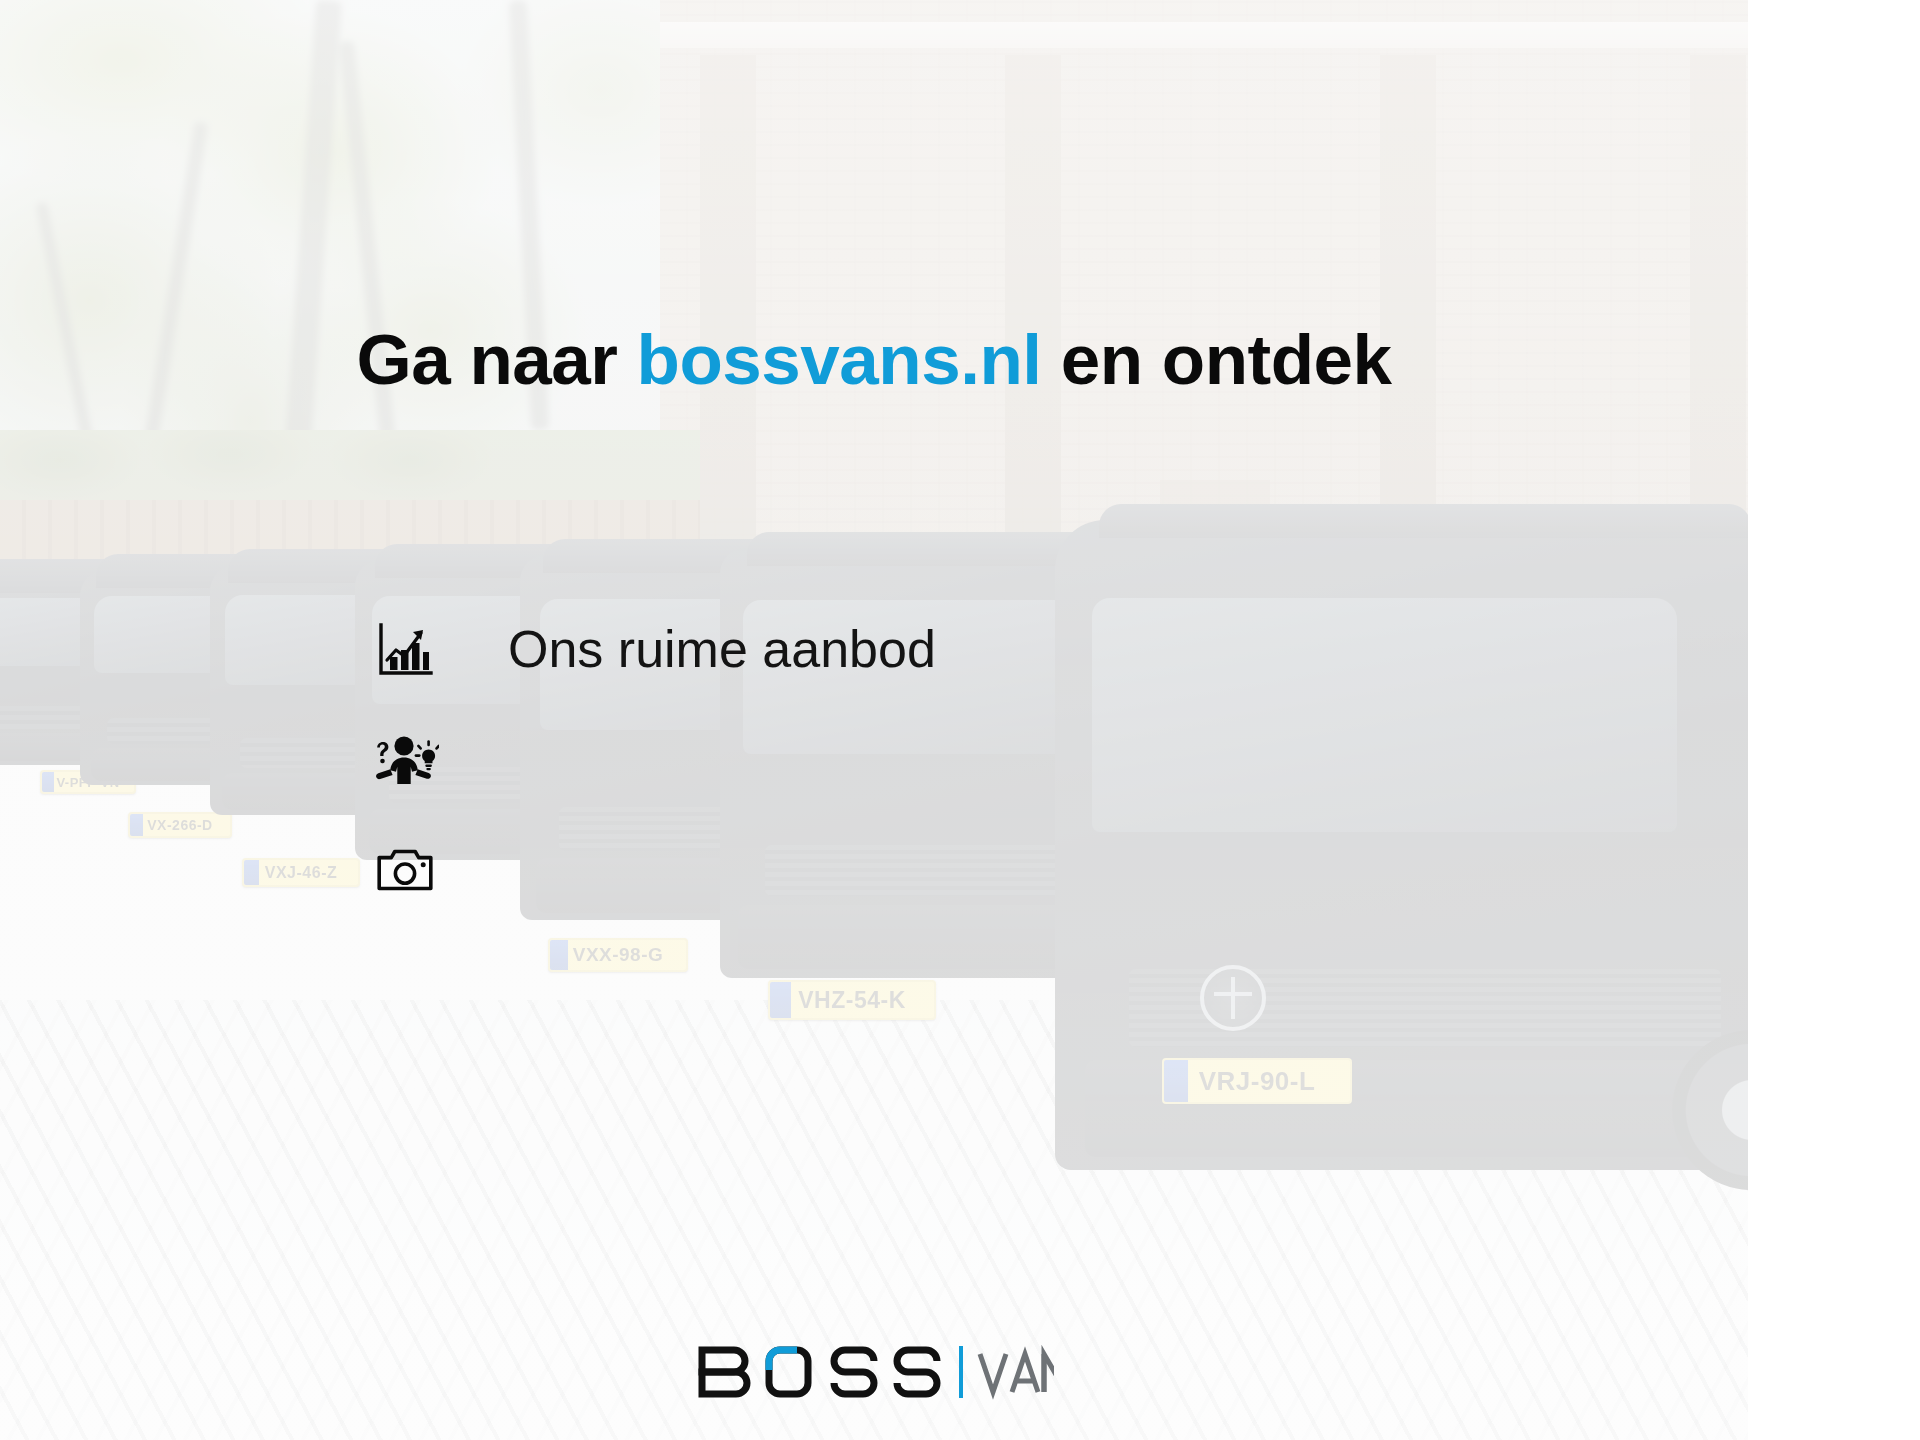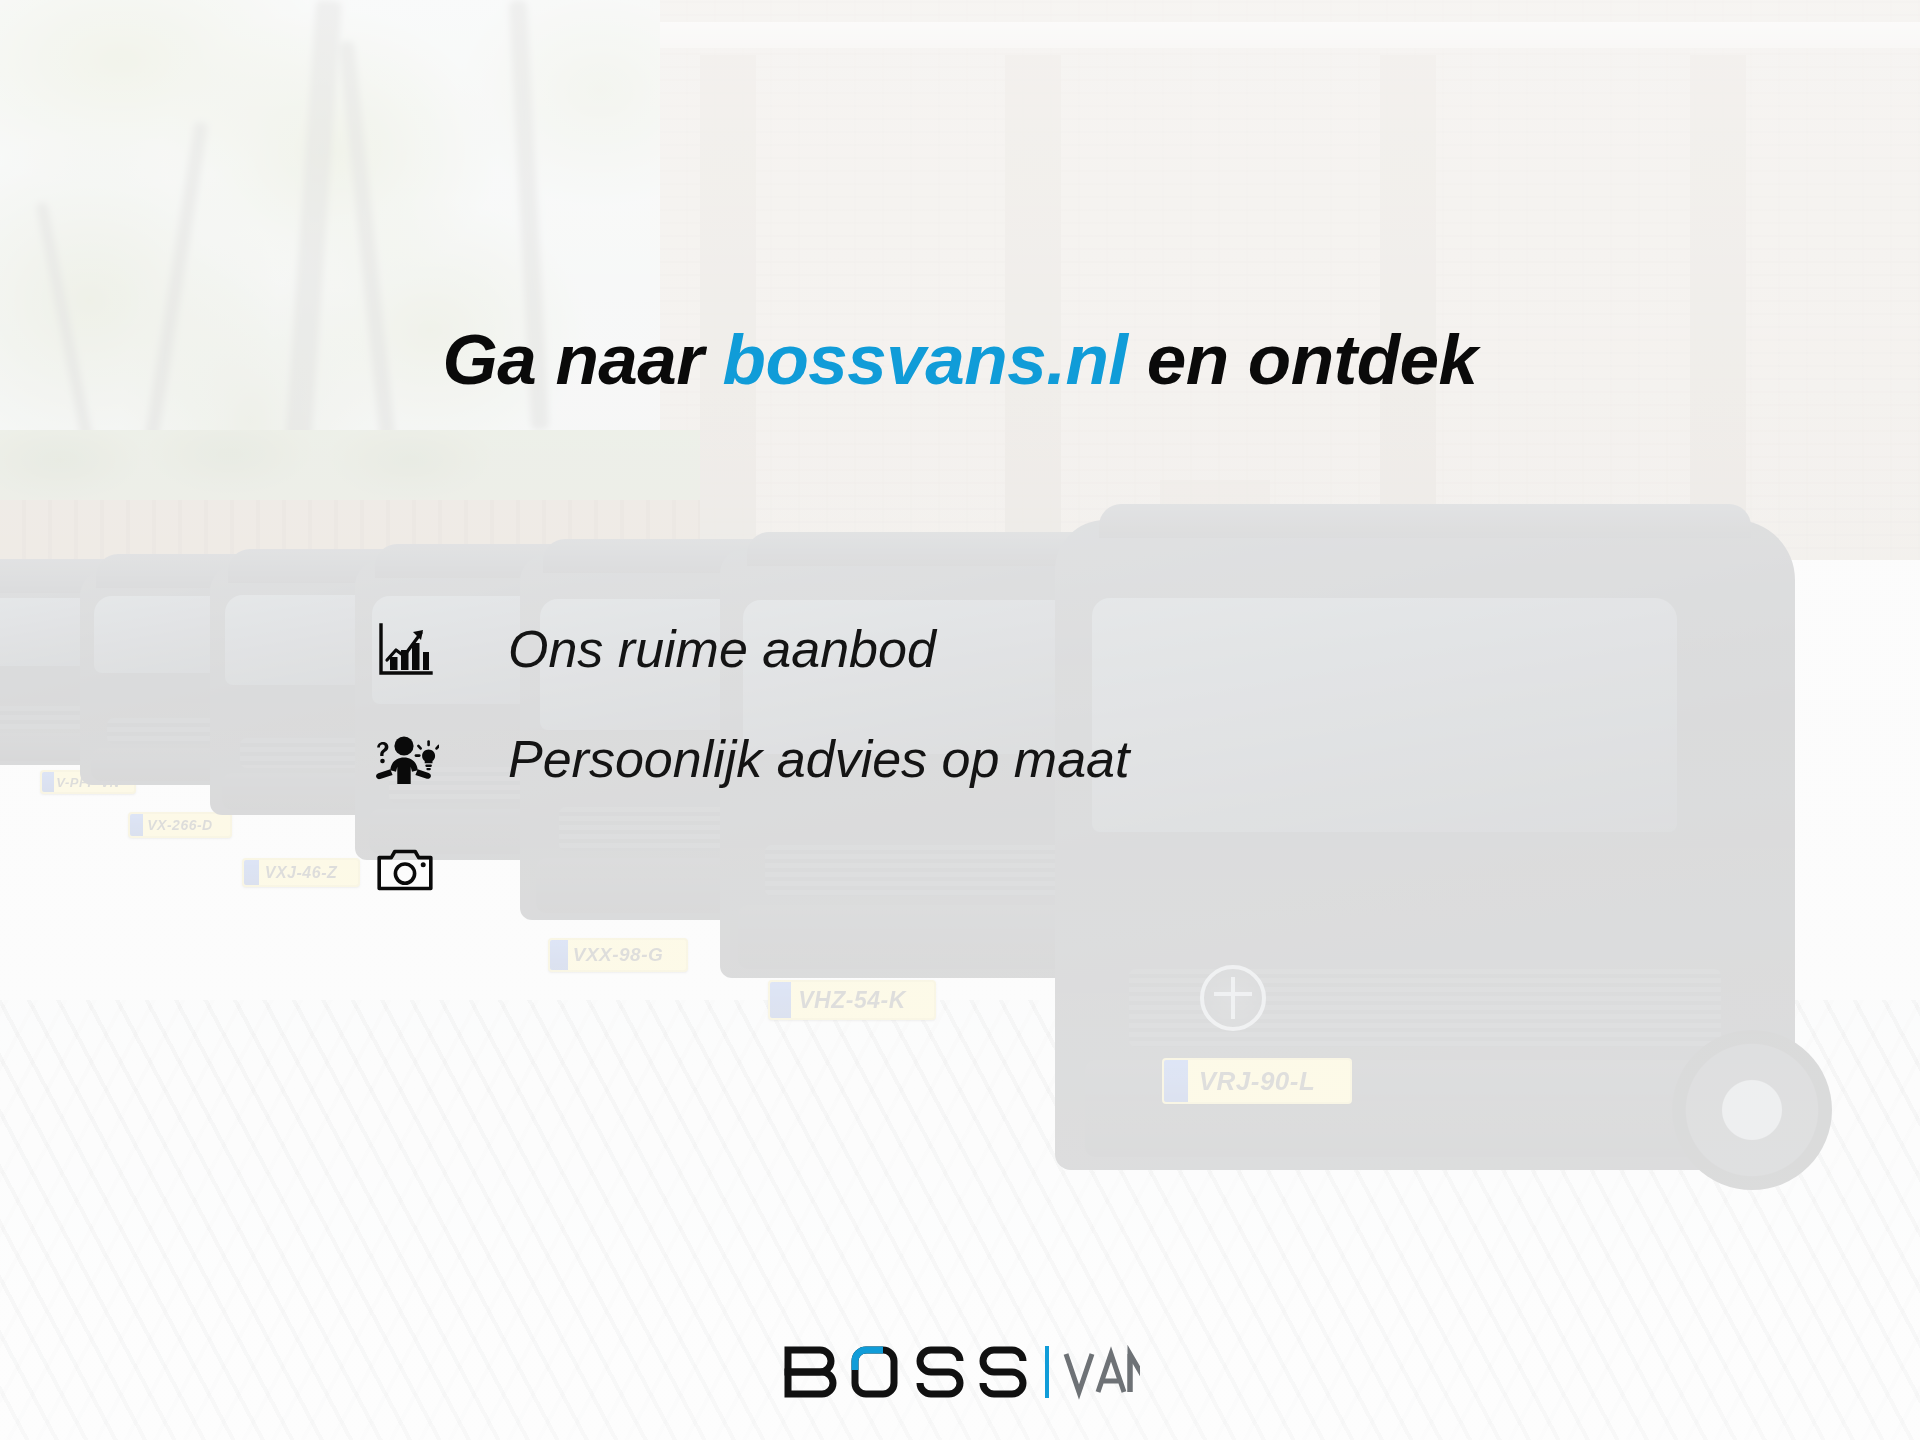--- a/index.html
+++ b/index.html
@@ -7,24 +7,23 @@
   html, body {
     width:1920px; height:1440px;
     overflow:hidden;
     background:#ffffff;
     font-family:"Liberation Sans", sans-serif;
   }
 
   
   #slide {
     position:relative;
-    width:1920px; height:1440px;
+    width:1748px; height:1440px;
     overflow:hidden;
     background:#e9eaea;
-    font-style:italic;
   }
 
   
   #photo {
     position:absolute; inset:0;
     overflow:hidden;
   }
 
   
   .bg-sky {
@@ -356,21 +355,20 @@
             <path d="M57.6 14.6c-3.6 0-6.5 2.8-6.5 6.3 0 2.3 1.3 4.1 2.6 5.2v2.2h7.8v-2.2c1.3-1.1 2.6-2.9 2.6-5.2 0-3.5-2.9-6.3-6.5-6.3z" fill="#0a0a0a"></path>
             <rect x="54.3" y="29.6" width="6.6" height="2.3" rx="1.1" fill="#0a0a0a"></rect>
             <rect x="55.3" y="33" width="4.6" height="2.2" rx="1.1" fill="#0a0a0a"></rect>
 
             <rect x="56.3" y="5.2" width="2.6" height="6" rx="1.3" fill="#0a0a0a"></rect>
             <rect x="47.2" y="9.2" width="2.6" height="6" rx="1.3" fill="#0a0a0a" transform="rotate(-42 48.5 12.2)"></rect>
             <rect x="65.4" y="9.2" width="2.6" height="6" rx="1.3" fill="#0a0a0a" transform="rotate(42 66.7 12.2)"></rect>
             <rect x="43.6" y="19.3" width="6" height="2.6" rx="1.3" fill="#0a0a0a"></rect>
           </svg>
         </div>
-        <div class="bullet-text">Persoonlijk advies op maat</div>
       </div>
 
       <div class="bullet">
         <div class="bullet-icon">
           <svg width="58" height="46" viewBox="0 0 58 46" fill="none" xmlns="http://www.w3.org/2000/svg">
 
             <path d="M3.2 10.6h12.1l3.5-6.1h20.4l3.5 6.1h12.1v30.9H3.2V10.6z" stroke="#0a0a0a" stroke-width="3.6" fill="none" stroke-linejoin="round"></path>
 
             <circle cx="29" cy="26.6" r="9.6" stroke="#0a0a0a" stroke-width="3.6" fill="none"></circle>
 

